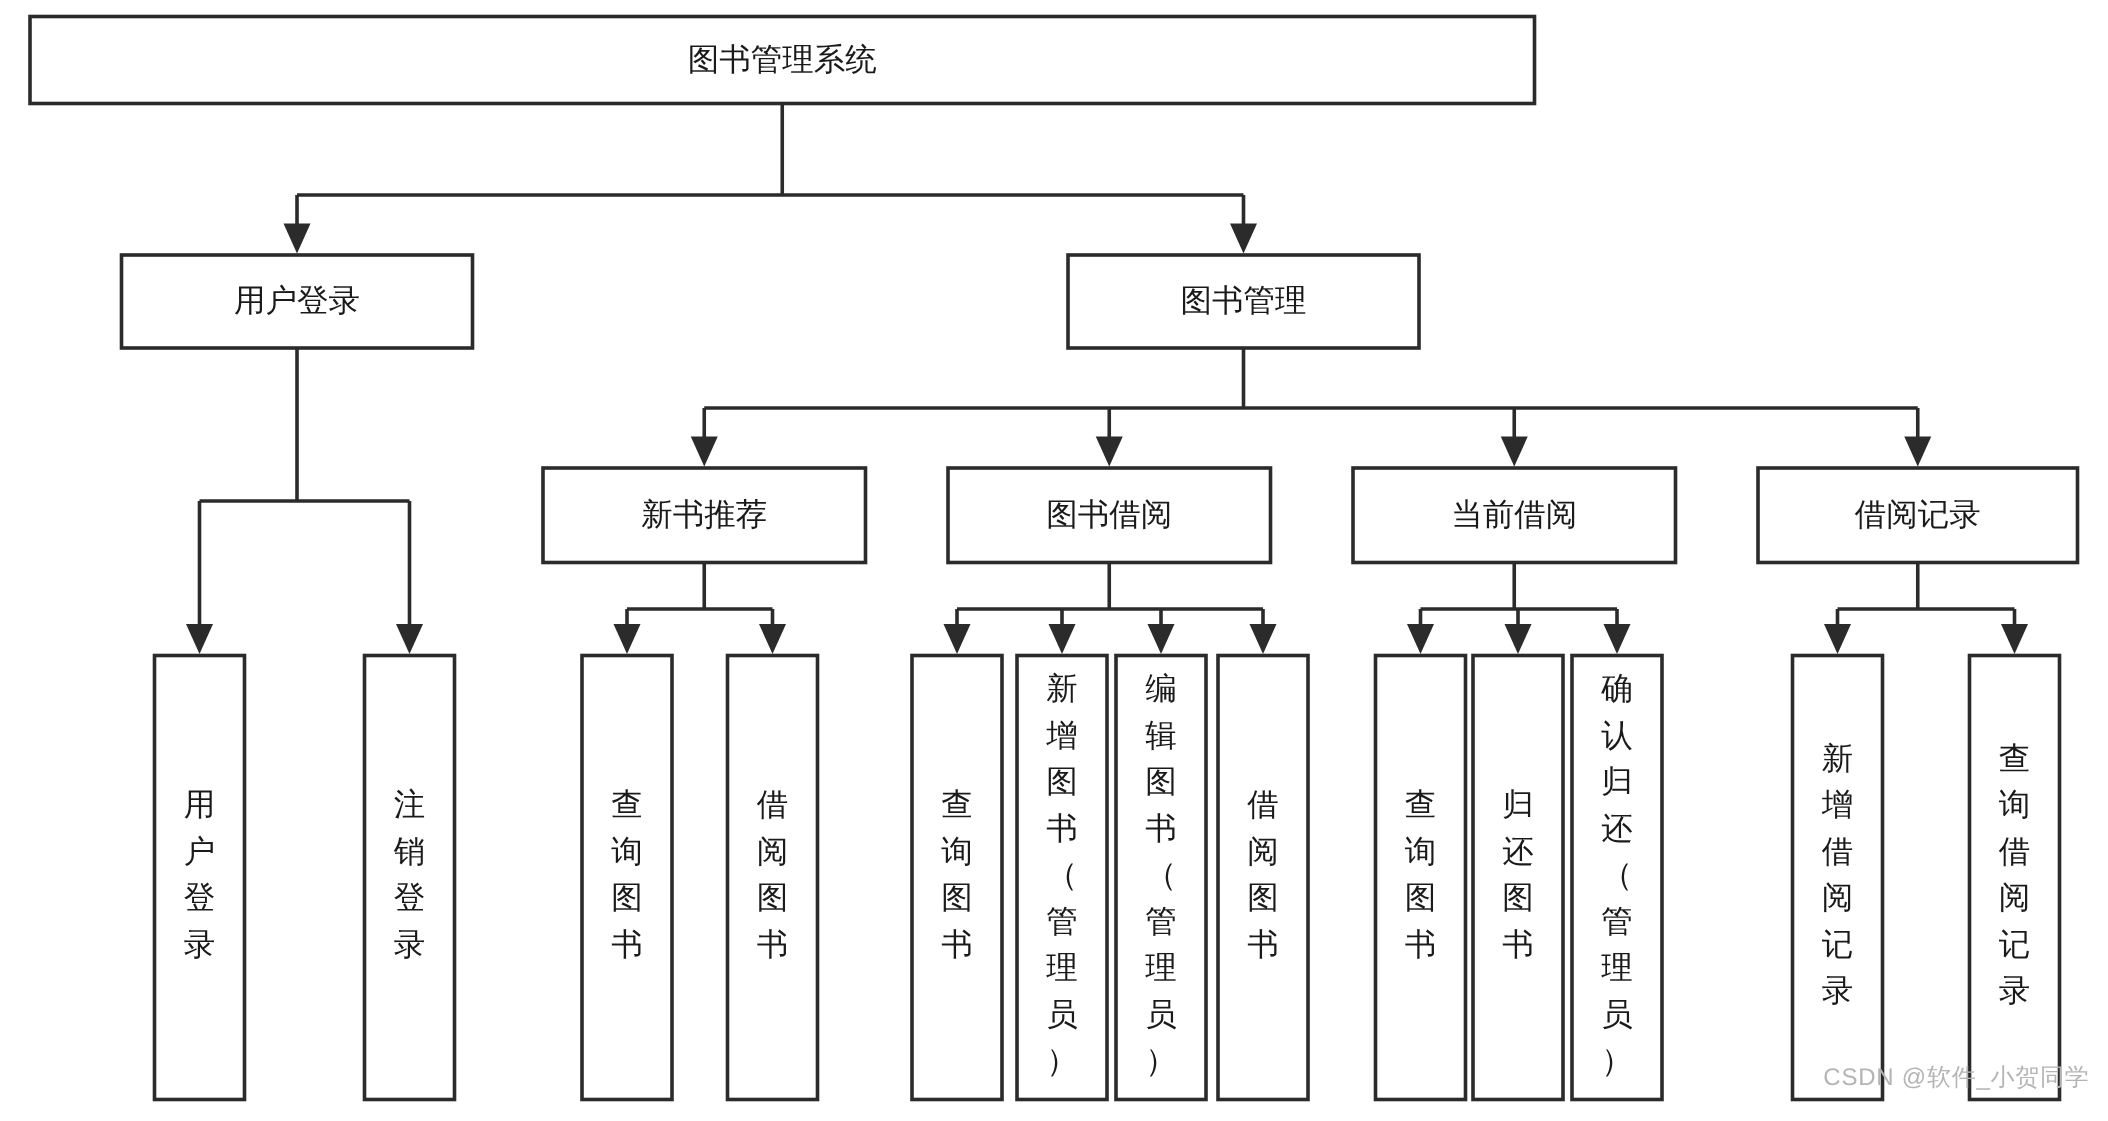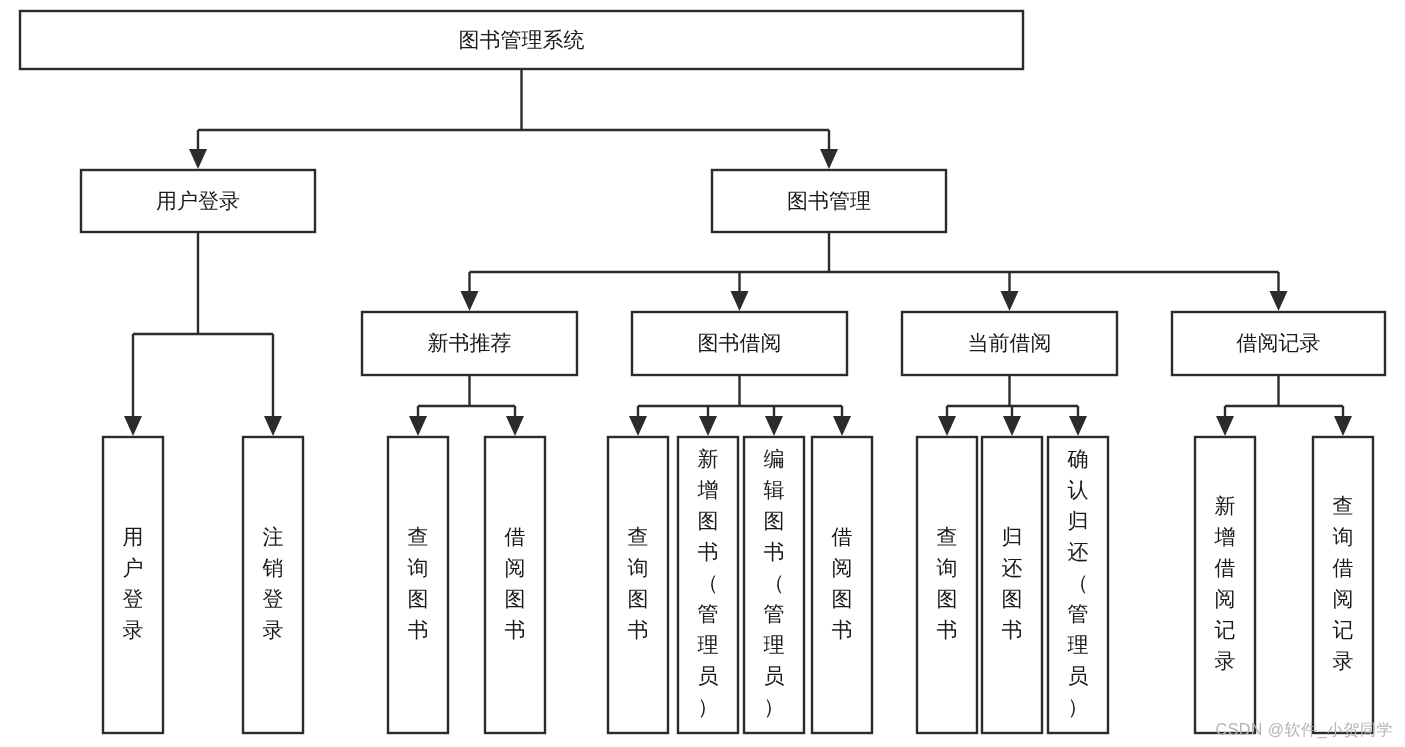--- a/index.html
+++ b/index.html
@@ -43,21 +43,21 @@
     fill: none;
     stroke-linecap: butt;
   }
   .arrow-head {
     fill: #2b2b2b;
     stroke: none;
   }
   .watermark {
     position: absolute;
     right: 12px;
-    bottom: 6px;
+    bottom: 18px;
     font-family: "Liberation Sans", "DejaVu Sans", sans-serif;
     font-size: 16px;
     color: #b4b4b4;
     letter-spacing: 0.5px;
     white-space: nowrap;
     user-select: none;
     margin-left: 39px;
   }
 </style>
 </head>

